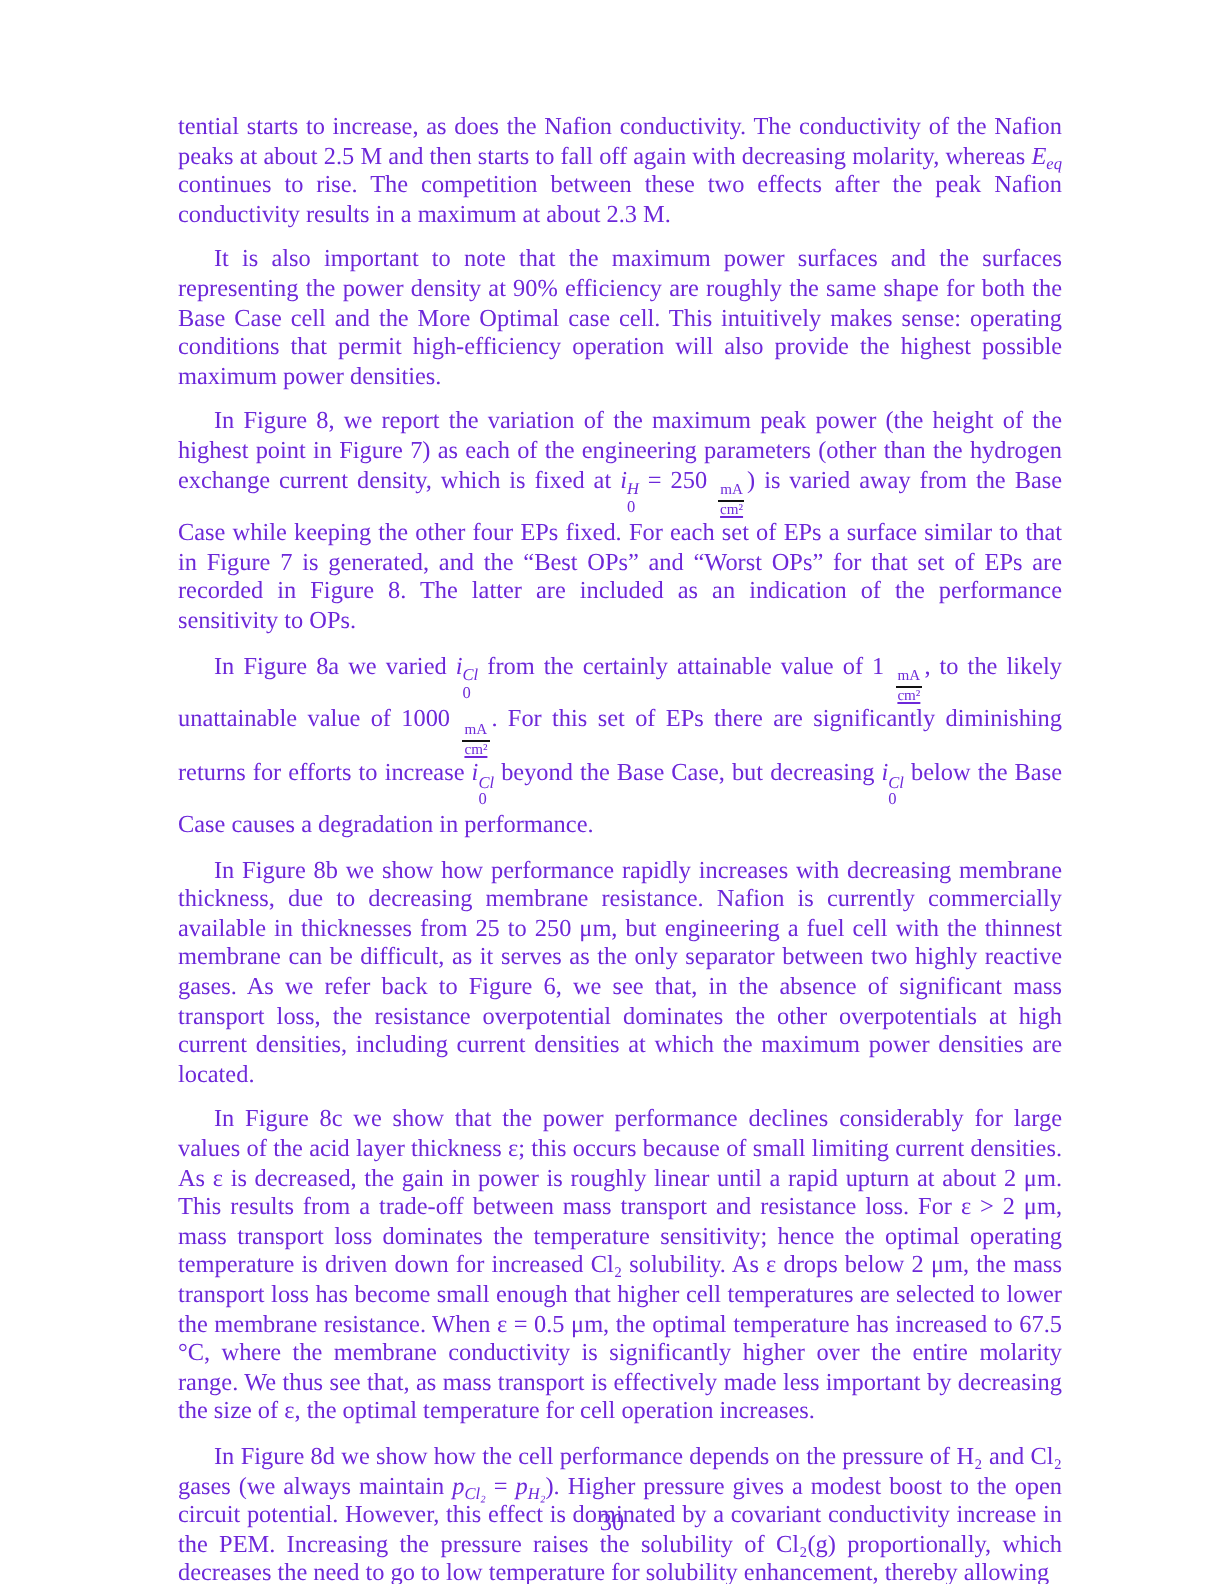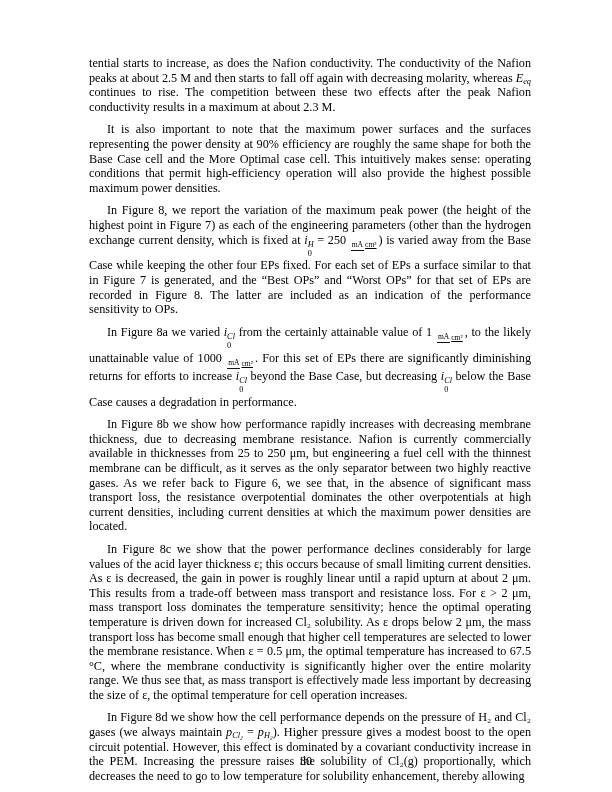--- a/index.html
+++ b/index.html
@@ -7,21 +7,21 @@
     padding: 0;
     background: #ffffff;
   }
   .page {
     position: relative;
     width: 612px;
     height: 792px;
     background: #ffffff;
     overflow: hidden;
     font-family: "Liberation Serif", serif;
-    color: #000000;
+    color: #6d28d9;
   }
   .textblock {
     position: absolute;
     left: 89px;
     top: 56px;
     width: 442px;
     font-size: 12.2px;
     line-height: 14.6px;
     text-align: justify;
     hyphens: auto;
@@ -47,20 +47,21 @@
     align-items: flex-start;
     vertical-align: -0.42em;
     font-size: 0.68em;
     line-height: 1.05;
     text-indent: 0;
   }
   .supsub .sup { font-size: 1em; font-style: italic; }
   .supsub .sb  { font-size: 1em; }
   .frac {
     display: inline-flex;
+    flex-direction: column;
     align-items: center;
     vertical-align: -0.45em;
     font-size: 0.62em;
     line-height: 1.15;
     text-indent: 0;
     margin: 0 1px;
   }
   .frac .num {
     border-bottom: 0.8px solid #121212;
     padding: 0 1px;

